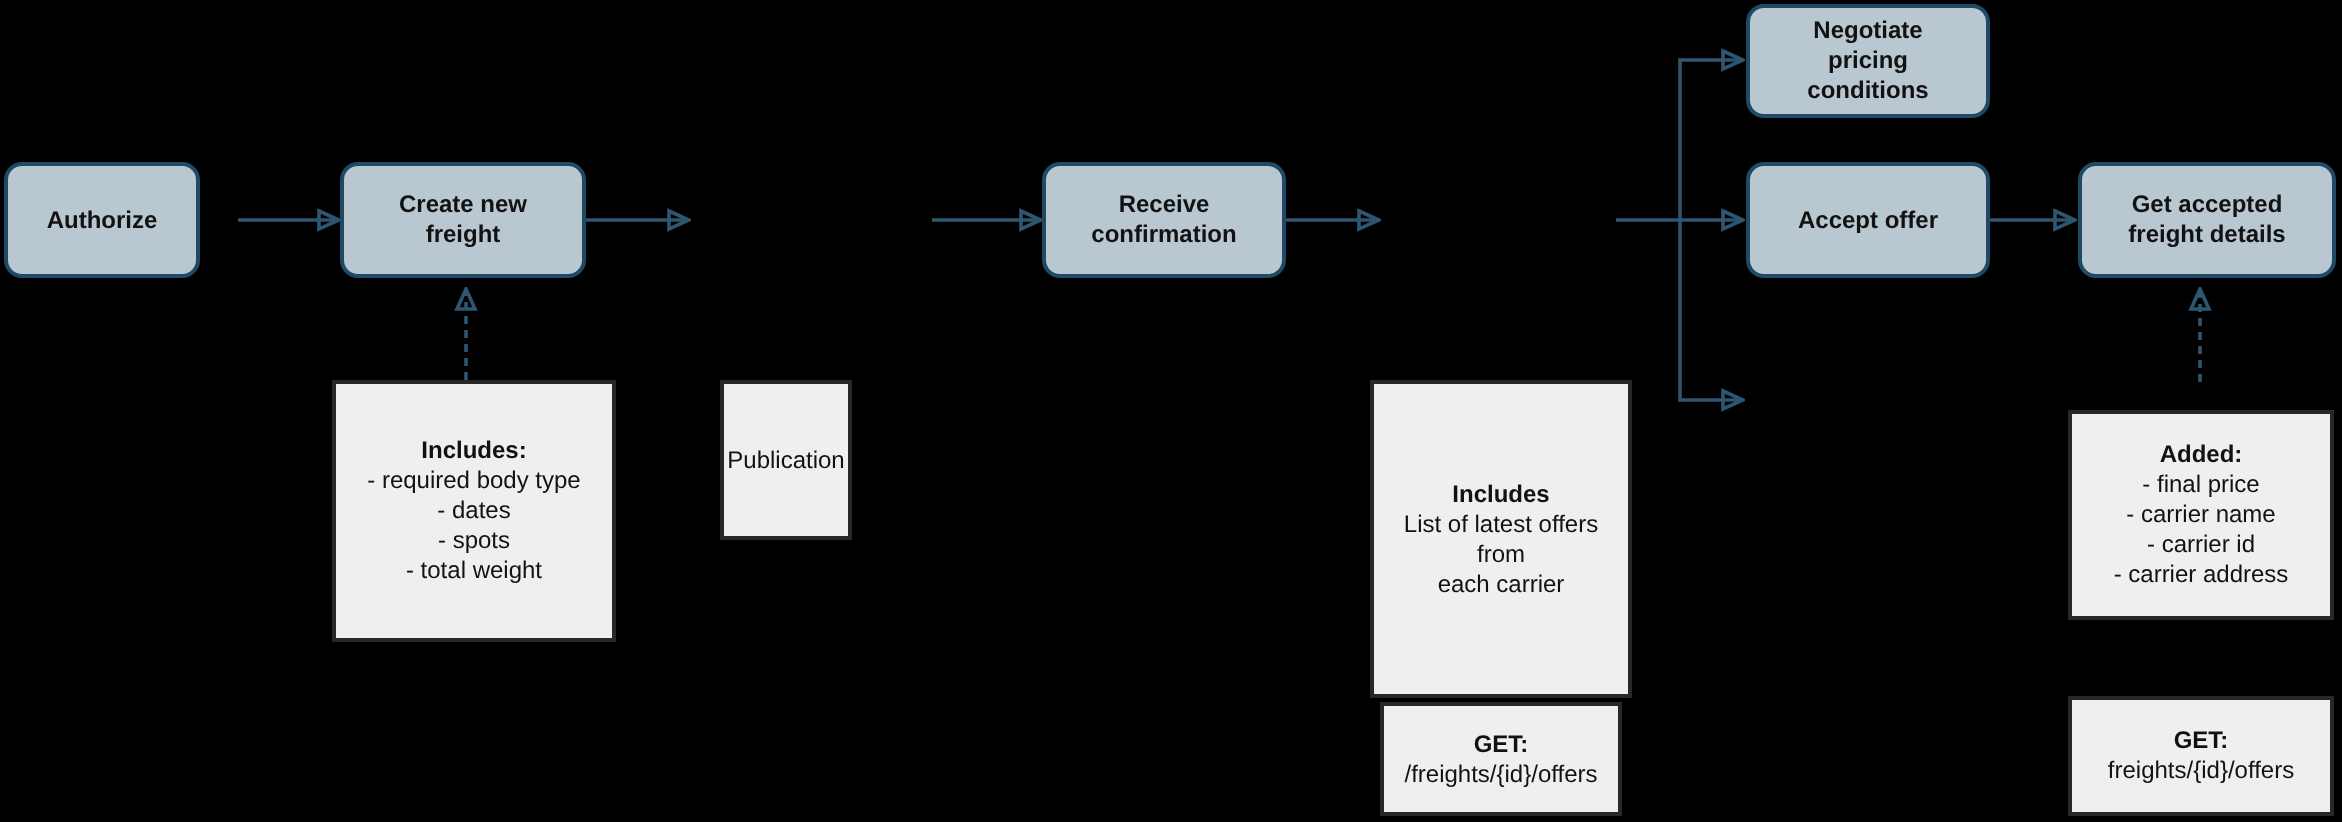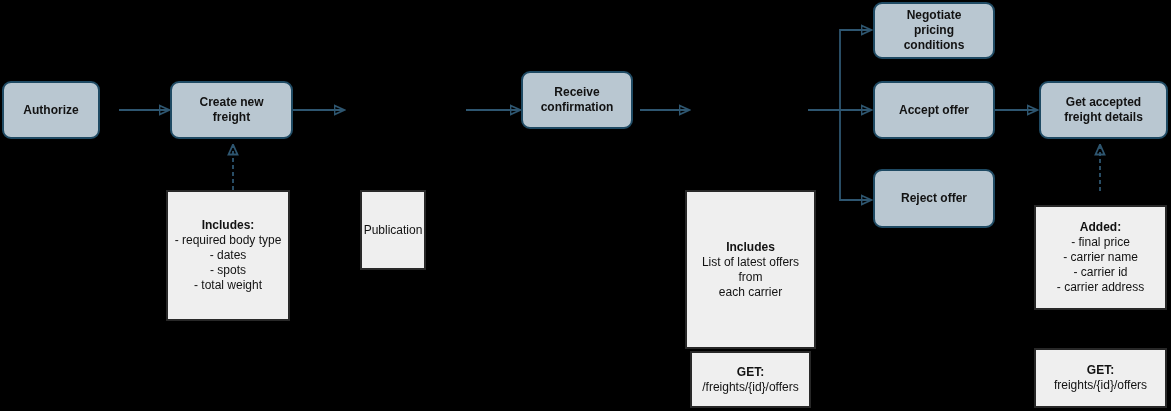--- a/index.html
+++ b/index.html
@@ -90,32 +90,31 @@
     <path d="M840 110 V200 H871" marker-end="url(#ah)"></path>
     <path class="dashed" d="M233 190 V145" marker-end="url(#ah)"></path>
     <path class="dashed" d="M1100 191 V145" marker-end="url(#ah)"></path>
   </svg>
 
   <div class="node" style="left:2px;top:81px;width:98px;height:58px">Authorize</div>
 
   <div class="node" style="left:170px;top:81px;width:123px;height:58px">Create new freight</div>
 
 
-  <div class="node" style="left:521px;top:71px;width:112px;height:58px">Receive confirmation</div>
+  <div class="node" style="left:521px;top:81px;width:122px;height:58px">Receive confirmation</div>
 
 
   <div class="node" style="left:873px;top:2px;width:122px;height:57px">Negotiate pricing conditions</div>
 
   <div class="node" style="left:873px;top:81px;width:122px;height:58px">Accept offer</div>
 
-  <div class="node" style="left:873px;top:169px;width:122px;height:59px">Reject offer</div>
 
   <div class="node" style="left:1039px;top:81px;width:129px;height:58px">Get accepted freight details</div>
 
-  <div class="note" style="left:166px;top:190px;width:124px;height:131px">
+  <div class="note" style="left:166px;top:190px;width:142px;height:131px">
     <div class="note-title">Includes:</div>
     <div class="note-line">- required body type</div>
     <div class="note-line">- dates</div>
     <div class="note-line">- spots</div>
     <div class="note-line">- total weight</div>
   </div>
 
   <div class="note" style="left:360px;top:190px;width:66px;height:80px">
     <div class="note-line">Publication</div>
   </div>

